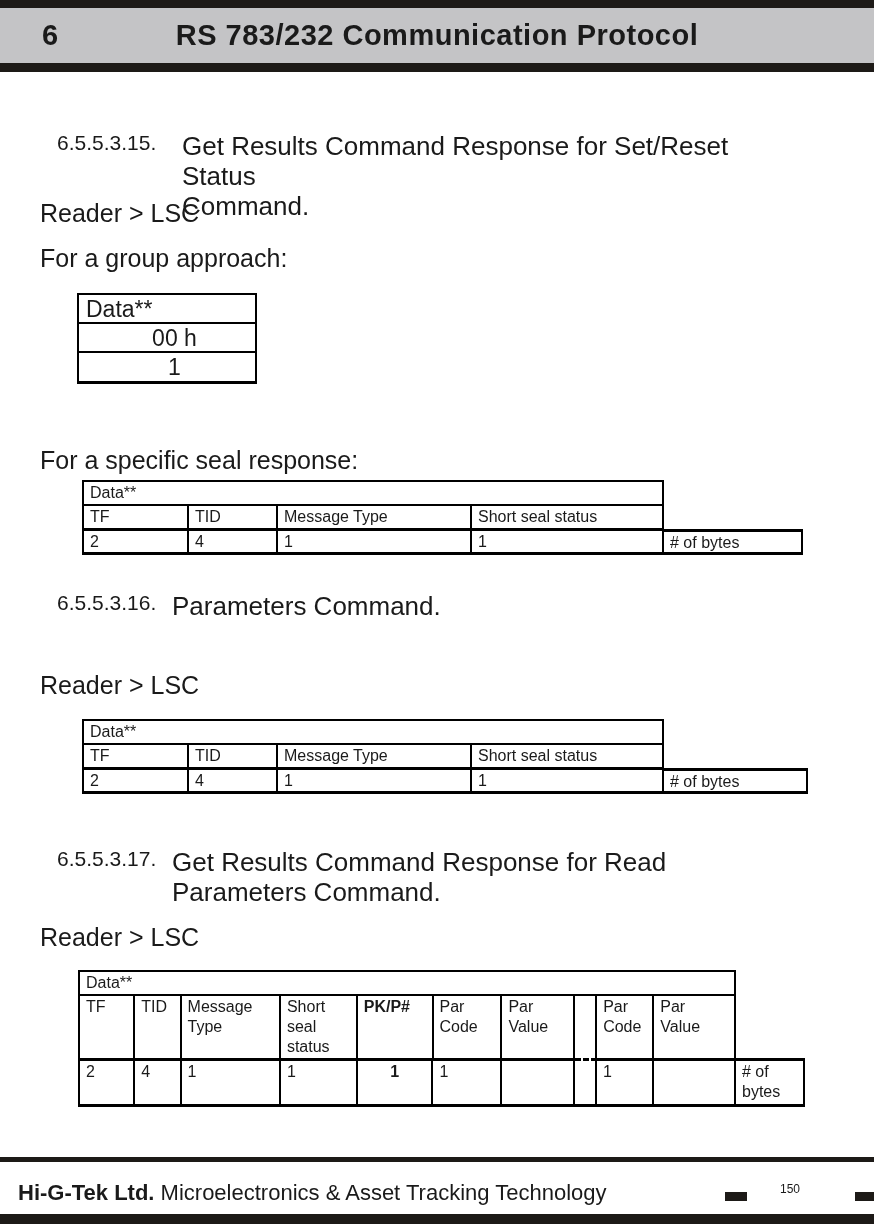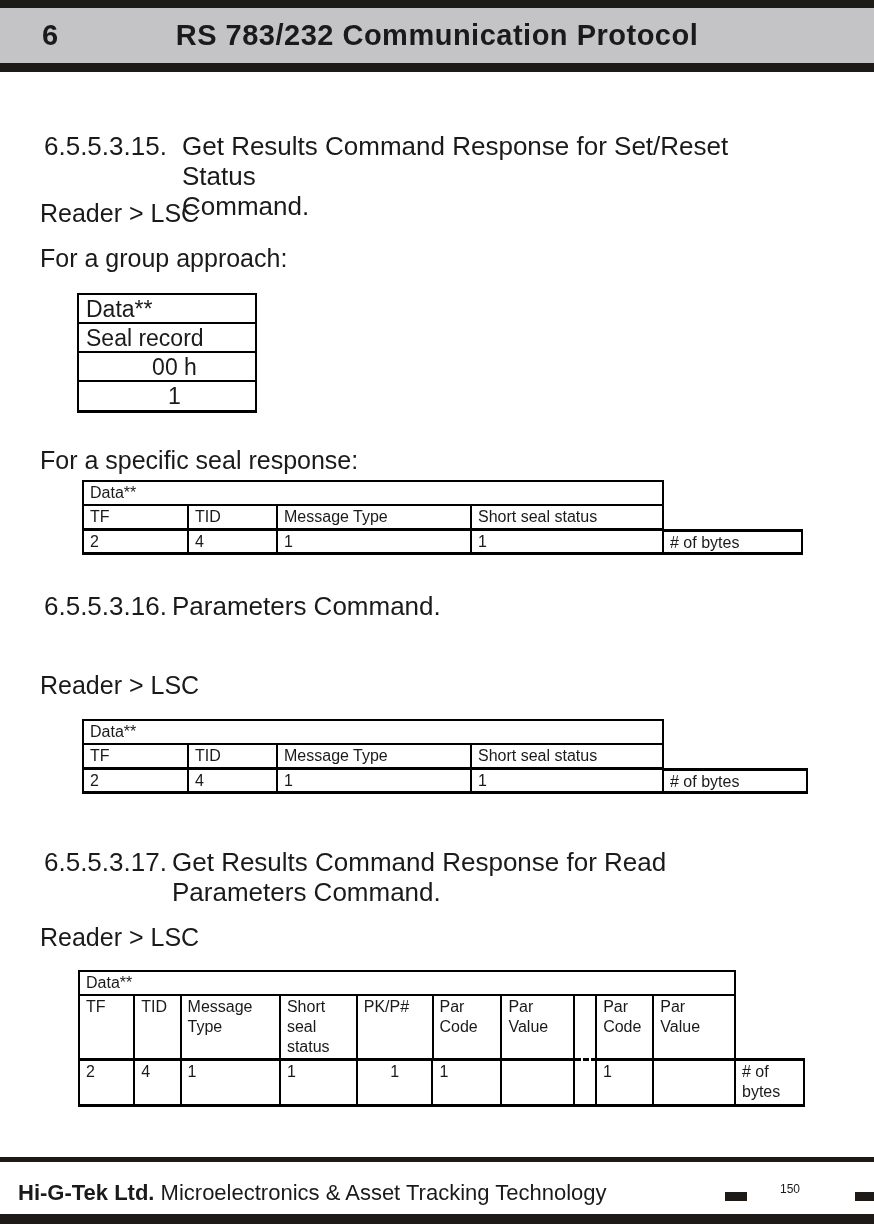--- a/index.html
+++ b/index.html
@@ -12,21 +12,21 @@
   
   .bar { position:absolute; left:0; width:874px; background:#1d1a17; }
   .chapter-bar {
     position:absolute; left:0; top:8px; width:874px; height:55px;
     background:#c4c4c6; line-height:55px;
   }
   .chnum { position:absolute; left:42px; top:0; font-size:29px; font-weight:bold; }
   .chtitle { display:block; text-align:center; font-size:29px; font-weight:bold; letter-spacing:0.5px; }
 
   
-  .hnum  { position:absolute; left:44px; font-size:26px; white-space:nowrap; }
+  .hnum  { position:absolute; left:57px; font-size:21px; white-space:nowrap; }
   .htext { position:absolute; left:182px; width:600px; font-size:26px; line-height:30px; }
   .htext.indent2 { left:172px; }
   .bodyline { position:absolute; left:40px; font-size:25px; white-space:nowrap; }
 
   
   .gtable {
     position:absolute; left:77px; top:293px; width:180px;
     box-sizing:border-box; border:2px solid #000; border-bottom-width:3px;
     background:#fff;
   }
@@ -56,21 +56,21 @@
 
   .t2 { width:582px; }
   .t2 .hc { height:25px; }
   .t2 .vc { height:21px; }
   .t2 .c0 { width:105px; } .t2 .c1 { width:89px; } .t2 .c2 { width:194px; } .t2 .c3 { width:190px; }
 
   .t3 { width:658px; }
   .t3 .hc { height:65px; }
   .t3 .vc { height:43px; }
   .t3 .c0 { width:56px; } .t3 .c1 { width:47px; } .t3 .c2 { width:101px; }
-  .t3 .c3 { width:78px; } .t3 .c4 { width:77px; } .t3 .c5 { width:70px; }
+  .t3 .c3 { width:78px; } .t3 .c4 { width:77px;font-weight:bold; } .t3 .c5 { width:70px; }
   .t3 .c6 { width:74px; } .t3 .c7 { width:22px; } .t3 .c8 { width:58px; }
   .t3 .c9 { width:81px; }
 
   .bytes-cell {
     position:absolute; box-sizing:border-box; background:#fff;
     border:2px solid #000; border-top-width:3px; border-bottom-width:3px;
     font-size:16px; line-height:20px; padding:1px 4px 0 6px;
   }
 
   
@@ -96,21 +96,20 @@
   <div class="hnum" style="top:131px;">6.5.5.3.15.</div>
   <div class="htext" style="top:131px;">
     <div>Get Results Command Response for Set/Reset Status</div>
     <div>Command.</div>
   </div>
   <div class="bodyline" style="top:199px;">Reader &gt; LSC</div>
   <div class="bodyline" style="top:244px;">For a group approach:</div>
 
   <div class="gtable">
     <div class="grow">Data**</div>
-    <div class="grow">Seal record</div>
     <div class="grow center">00 h</div>
     <div class="grow center last">1</div>
   </div>
 
   <div class="bodyline" style="top:420px;margin-top:26px;">For a specific seal response:</div>
 
   <div class="dtable t2" style="left:82px; top:480px;">
     <div class="drow">
       <div class="dcell span-cell">Data**</div>
     </div>

